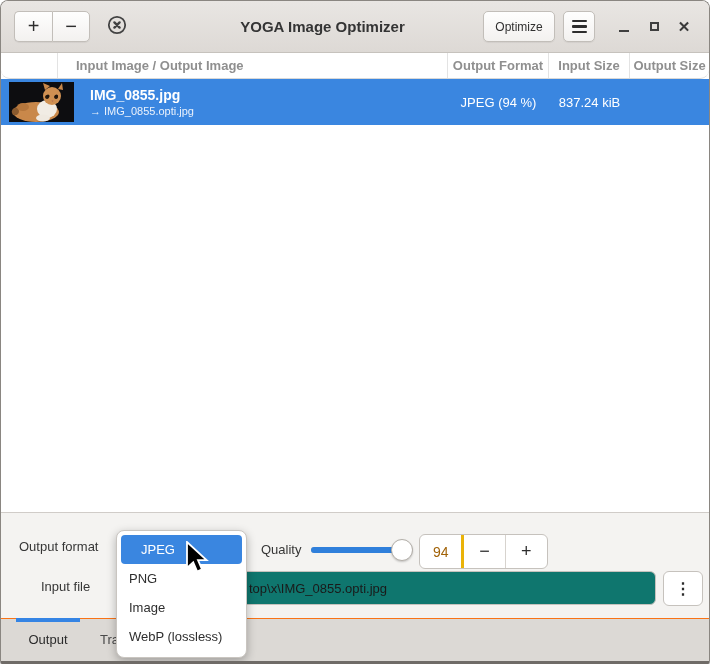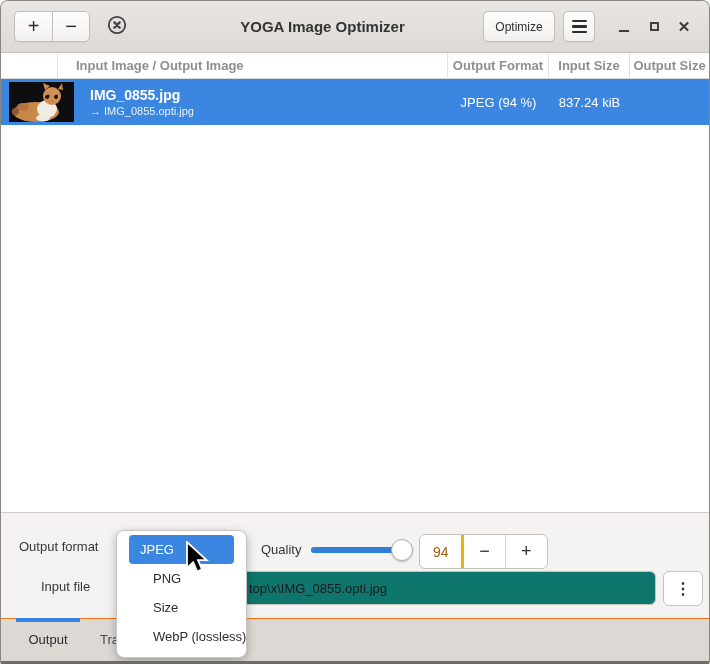--- a/index.html
+++ b/index.html
@@ -31,21 +31,21 @@
   .title { flex:1; text-align:center; font-weight:bold; font-size:15px; color:#343434; padding-left:30px; }
   .optimize { width:72px; font-size:12px; color:#303030; }
   .menu-btn { width:32px; flex-direction:column; gap:3px; }
   .menu-btn i { display:block; width:15px; height:2.4px; background:#2d2d2d; border-radius:1px; }
   .winctl { display:flex; align-items:center; gap:0; margin-left:6px; }
   .winctl .wbtn { width:30px; height:30px; display:flex; align-items:center; justify-content:center; color:#3f3f3f; }
   .min-glyph { width:10px; height:2.5px; background:#3f3f3f; margin-top:9px; }
   .max-glyph { width:9px; height:9px; border:2px solid #3f3f3f; }
   .close-glyph { font-size:15px; font-weight:bold; color:#3a3a3a; }
   
-  .table-header { height:26px; flex:0 0 26px; display:flex; background:#fff; border-bottom:1px solid #d8d8d8; }
+  .table-header { height:26px; flex:0 0 26px; display:flex; background:#fff; border-bottom:1px solid #d8d8d8;border-radius:9px; }
   .th { font-size:13px; font-weight:bold; color:#8f8f8f; display:flex; align-items:center; border-right:1px solid #e3e3e3; overflow:hidden; white-space:nowrap; }
   .th.c0 { width:57px; }
   .th.c1 { width:390px; padding-left:18px; }
   .th.c2 { width:101px; justify-content:center; }
   .th.c3 { width:81px;  justify-content:center; }
   .th.c4 { width:79px;  justify-content:center; border-right:none; }
   .listrow { height:46px; flex:0 0 46px; background:#3a86e0; color:#fff; display:flex; align-items:center; }
   .thumb { width:65px; height:40px; margin-left:8px; flex:0 0 65px; background:#0d0d10; overflow:hidden; }
   .nameblock { width:374px; flex:0 0 374px; padding-left:16px; overflow:hidden; }
   .fname { font-size:14px; font-weight:bold; line-height:17px; }
@@ -71,22 +71,22 @@
   .fileinput { position:absolute; left:123px; top:58px; width:532px; height:34px; background:#0f766e; border:1px solid #c6c2bd; border-radius:6px; display:flex; align-items:center; padding-left:124px; font-size:13px; color:#1a1a1a; white-space:nowrap; overflow:hidden; }
   .more-btn { position:absolute; left:662px; top:58px; width:40px; height:35px; background:#fff; border:1px solid #c6c2bd; border-radius:6px; display:flex; align-items:center; justify-content:center; font-size:16px; font-weight:bold; color:#2d2d2d; letter-spacing:0; }
   
   .tabbar { height:43px; flex:0 0 43px; background:#dcd9d5; border-top:1px solid #f97316; position:relative; }
   .tab-active-ind { position:absolute; left:15px; top:-1px; width:64px; height:4px; background:#3584e4; }
   .tab { position:absolute; top:13px; font-size:13px; }
   .tab1 { left:15px; width:64px; text-align:center; color:#2b2b2b; }
   .tab2 { left:99px; color:#4a4a4a; }
   
   .popup { position:absolute; left:115px; top:529px; width:131px; background:#fff; border:1px solid #c9c5c0; border-radius:8px; box-shadow:0 3px 10px rgba(0,0,0,.28); padding:4px 0 6px 0; z-index:50; }
-  .pitem { height:29px; display:flex; align-items:center; padding-left:12px; font-size:13px; color:#2e2e2e; white-space:nowrap;margin-left:24px; }
-  .pitem.sel { background:#3a86e0; color:#fff; margin:0 12px; border-radius:4px; padding-left:11px; }
+  .pitem { height:29px; display:flex; align-items:center; padding-left:12px; font-size:13px; color:#2e2e2e; white-space:nowrap; }
+  .pitem.sel { background:#3a86e0; color:#fff; margin:0 4px; border-radius:4px; padding-left:20px; }
   .cursor { position:absolute; left:184px; top:540px; z-index:60; }
 </style>
 </head>
 <body>
 
 <div class="window">
 
   <div class="headerbar">
     <div class="linked">
       <div class="btn">+</div>
@@ -184,21 +184,21 @@
 
   <div class="tabbar">
     <div class="tab-active-ind"></div>
     <div class="tab tab1">Output</div>
     <div class="tab tab2">Tra</div>
   </div>
 
   <div class="popup">
     <div class="pitem sel">JPEG</div>
     <div class="pitem">PNG</div>
-    <div class="pitem">Size</div>
+    <div class="pitem">Image</div>
     <div class="pitem">WebP (lossless)</div>
   </div>
 
   <div class="cursor">
     <svg width="26" height="36" viewBox="0 0 13 18">
       <path d="M1 0.5 L1 13.4 L4.1 10.6 L6.1 15.3 L8.5 14.2 L6.5 9.6 L10.8 9.6 Z" fill="#000" stroke="#fff" stroke-width="0.9"></path>
     </svg>
   </div>
 
 </div>

